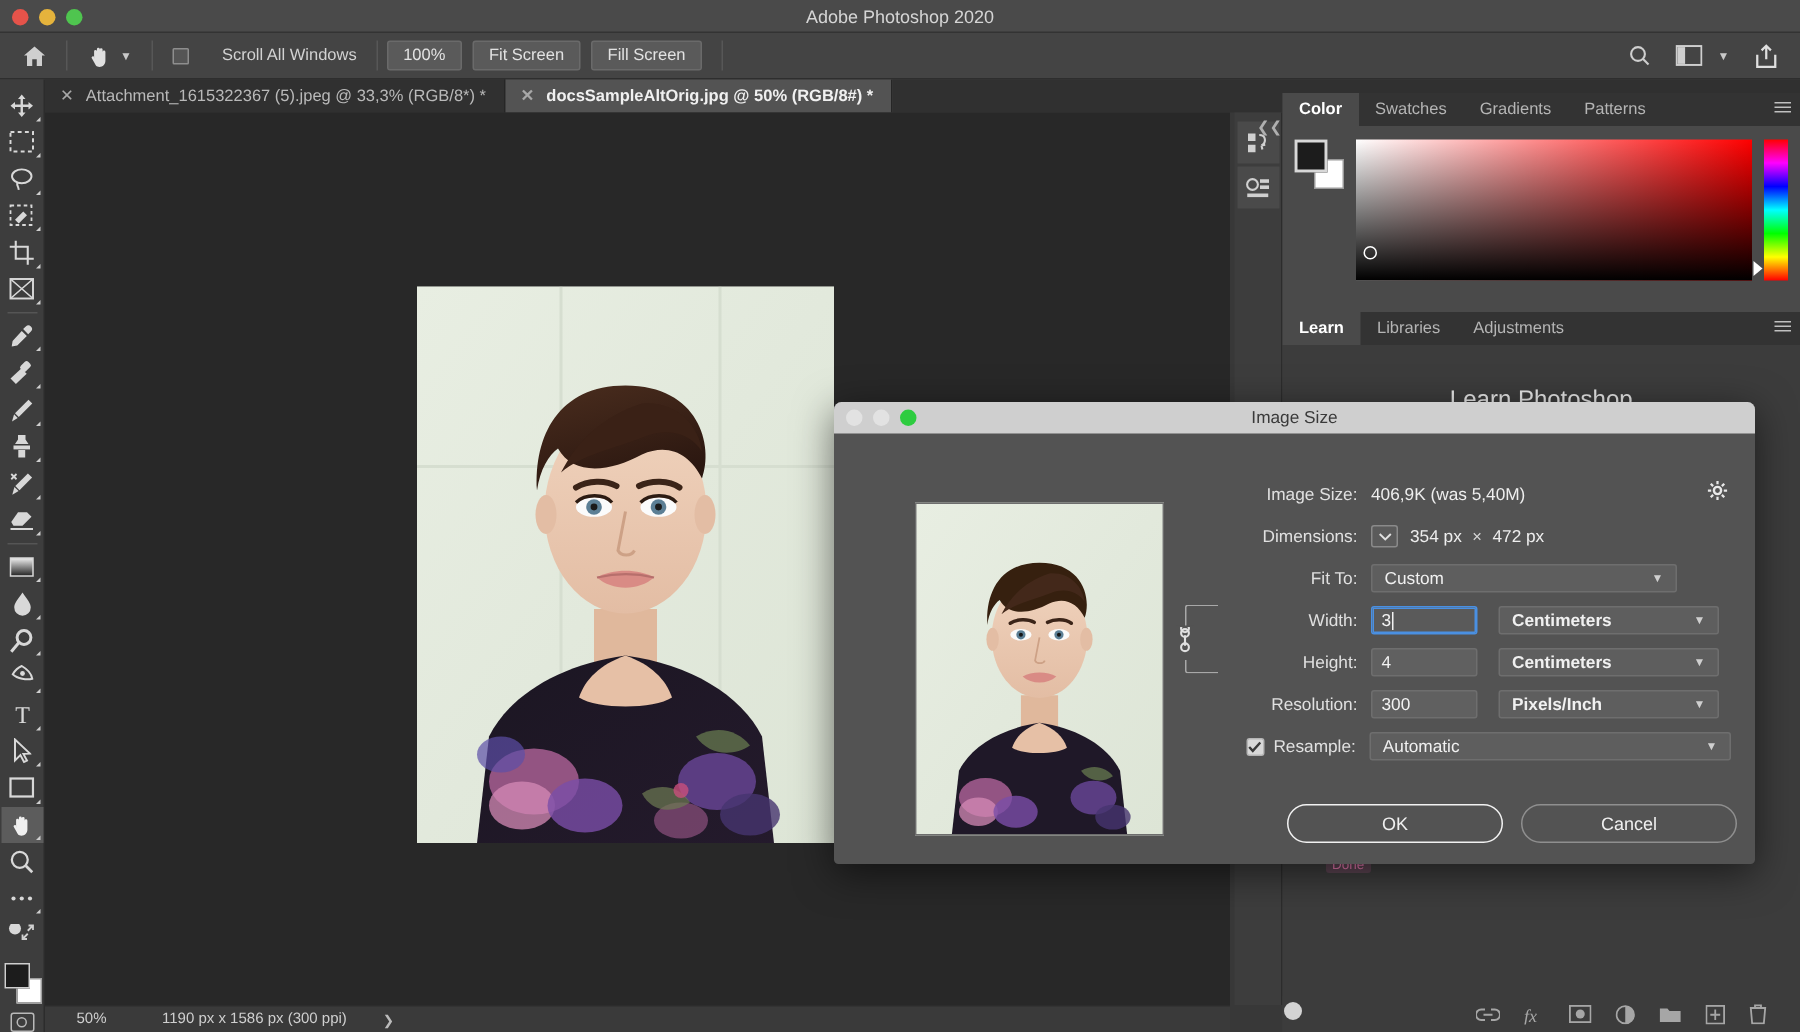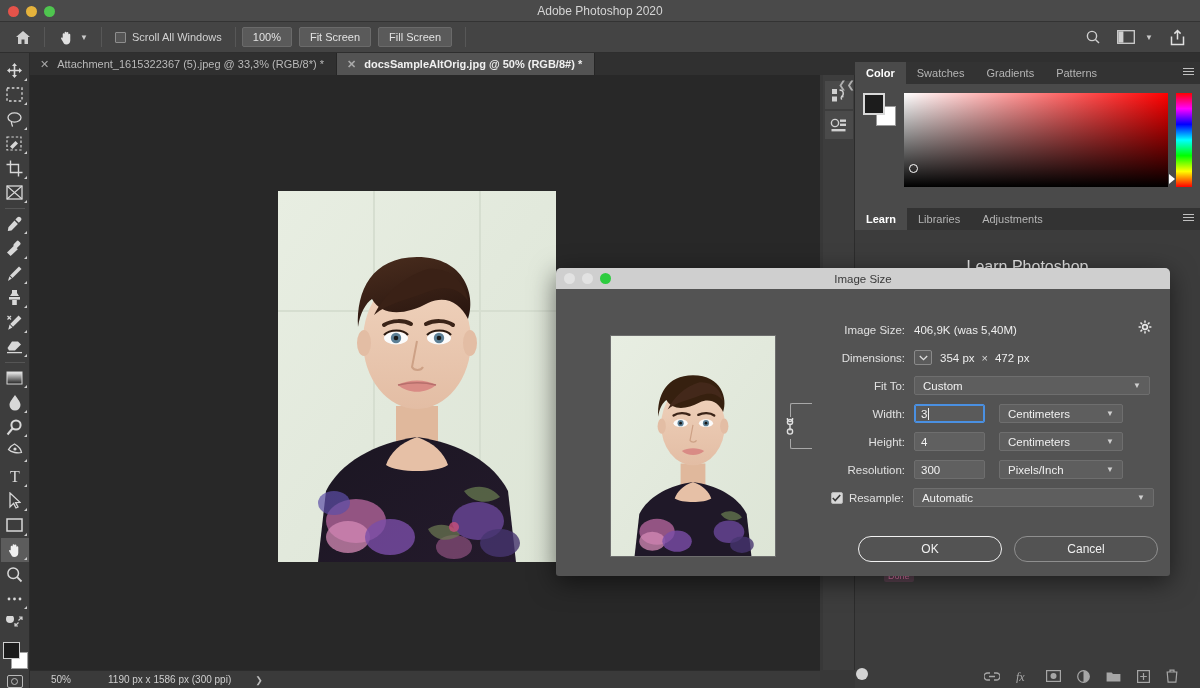--- a/index.html
+++ b/index.html
@@ -28,21 +28,21 @@
     position:absolute; left:0; top:22px; width:1200px; height:31px;
     background:#444; border-bottom:1px solid #2e2e2e;
     display:flex; align-items:center; padding:0 8px; gap:0px;
   }
   .ob-item{ display:flex; align-items:center; height:31px; padding:0 7px; }
   .ob-sep{ width:1px; height:20px; background:#575757; margin:0 6px; }
   .home-ico{ width:16px; height:15px; }
   .hand-ico{ width:17px; height:17px; }
   .caret{ font-size:8px; color:#c9c9c9; margin-left:5px; }
   .chk{ width:11px; height:11px; border:1px solid #8e8e8e; background:#555; border-radius:1px; display:inline-block; }
-  .ob-label{ margin-left:6px; font-size:11px; color:#d2d2d2; }
+  .ob-label{ margin-left:22px; font-size:11px; color:#d2d2d2; }
   .ob-btn{
     background:#5a5a5a; border:1px solid #6a6a6a; border-radius:2px;
     color:#e2e2e2; font-size:11px; padding:3px 10px; margin-right:7px;
     font-family:inherit;
   }
   .ob-right{ margin-left:auto; display:flex; align-items:center; gap:16px; padding-right:6px; }
   .ob-right svg{ display:block; }
 
   
   .tabbar{
@@ -168,21 +168,21 @@
     height:19px; display:flex; align-items:center; padding:0 8px; font-size:11.5px; color:#f0f0f0;
   }
   .select .sv{ flex:1; }
   .select .sc{ font-size:8px; color:#cfcfcf; }
   .input{
     background:#606060; border:1px solid #6e6e6e; border-radius:2px; height:19px; width:71px;
     display:flex; align-items:center; padding:0 6px; font-size:11.5px; color:#f2f2f2;
   }
   .input.focus{ border:1px solid #4a90e2; background:#5a5a5a; box-shadow:0 0 0 1px #4a90e2 inset; }
   .caretbar{ width:1px; height:12px; background:#f2f2f2; margin-left:1px; }
-  .unit{ width:124px; margin-left:14px; }
+  .unit{ width:147px; margin-left:14px;font-weight:bold; }
   .link-bracket{
     position:absolute; left:-28px; top:3px; width:22px; height:46px;
     border:1px solid #a8a8a8; border-right:none; border-radius:2px 0 0 2px;
   }
   .link-ico{ position:absolute; left:-34px; top:17px; background:#535353; padding:1px 0; }
   .checkbox{ width:12px;height:12px;background:#d8d8d8;border:1px solid #b5b5b5;border-radius:2px;
     display:flex;align-items:center;justify-content:center;margin-right:6px; }
   .checkbox svg{ display:block; }
   .dlg-buttons{ position:absolute; right:12px; bottom:14px; display:flex; gap:12px; }
   .dbtn{
@@ -664,21 +664,21 @@
               <path d="M0.8 1 L4.5 4.6 L8.2 1" fill="none" stroke="#e0e0e0" stroke-width="1.3"></path>
             </svg>
           </span>
           <span class="fval">354 px</span>
           <span class="dim-sep">×</span>
           <span class="fval">472 px</span>
         </div>
 
         <div class="frow">
           <div class="flabel">Fit To:</div>
-          <div class="select" style="width:236px;align-items:center;">
+          <div class="select" style="width:204px;align-items:center;">
             <span class="sv">Custom</span>
             <span class="sc">▼</span>
           </div>
         </div>
 
         <div style="position:relative;">
           <div class="link-bracket"></div>
           <span class="link-ico">
             <svg width="12" height="18" viewBox="0 0 12 18">
               <path d="M6 3.5 a2.6 2.6 0 10-0.01 0 M6 5.5v7" stroke="#e0e0e0" stroke-width="1.4" fill="none"></path>

